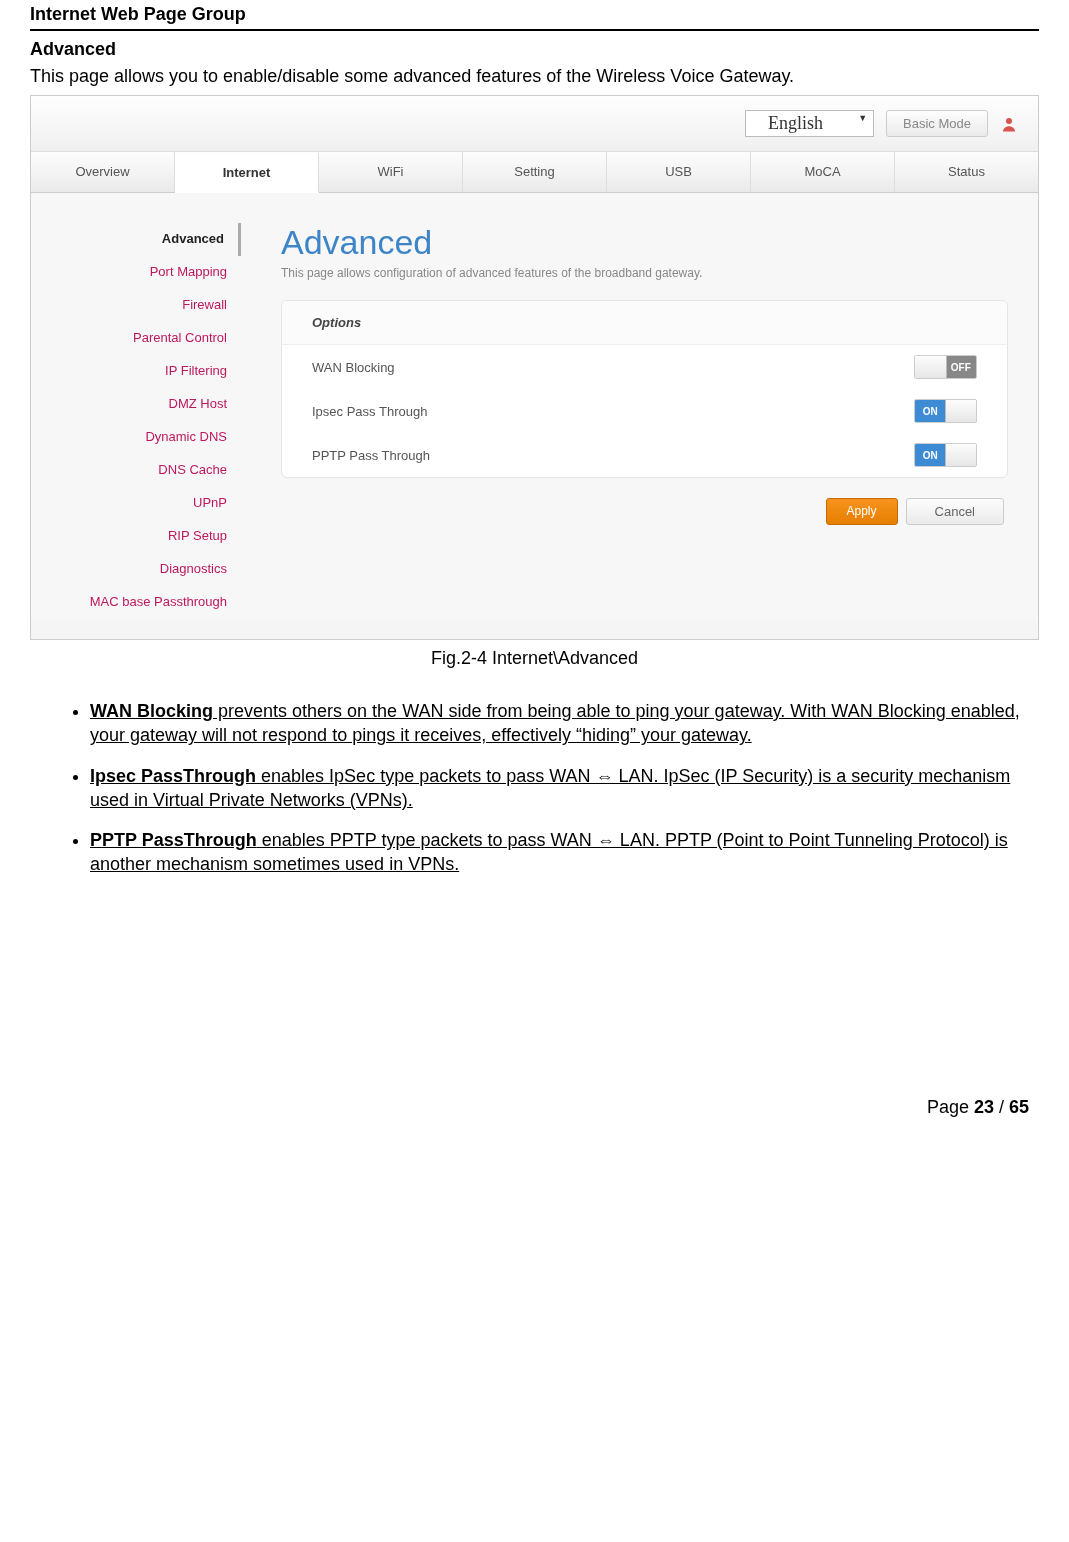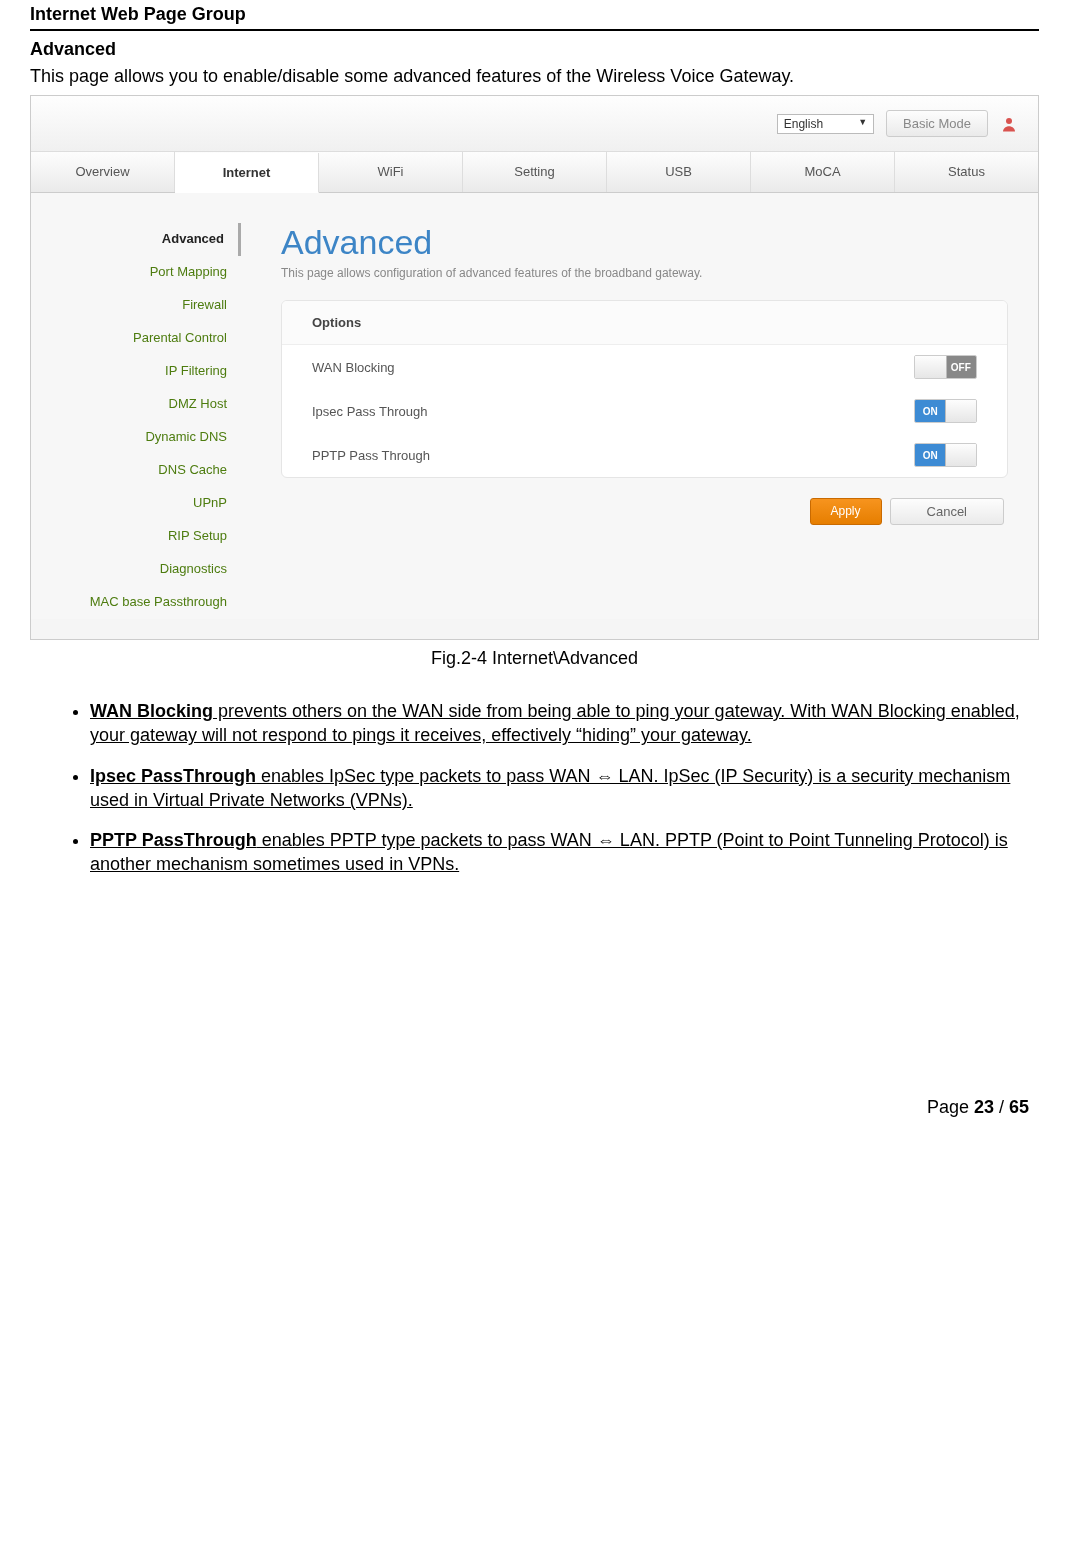--- a/index.html
+++ b/index.html
@@ -43,26 +43,27 @@
   
   .topbar {
     display: flex;
     justify-content: flex-end;
     align-items: center;
     gap: 12px;
     padding: 14px 20px 14px 20px;
     background: linear-gradient(#fefefe, #f0f0f0);
   }
   .lang-select {
-    font-size: 12px;
+    font-size: 18px;
     background: #fff;
     border: 1px solid #bbb;
-    padding: 2px 50px 2px 6px;
+    padding: 2px 50px 2px 22px;
     position: relative;
     color: #333;
+    font-family: Liberation Serif, serif;
   }
   .lang-select::after {
     content: "▼";
     position: absolute;
     right: 6px;
     top: 2px;
     font-size: 9px;
     color: #333;
   }
   .basic-btn {
@@ -112,21 +113,21 @@
     padding-top: 30px;
   }
   .sidebar {
     width: 220px;
     padding-right: 10px;
     box-sizing: border-box;
   }
   .sidebar-item {
     text-align: right;
     font-size: 13px;
-    color: #4d7c0f;
+    color: #be185d;
     padding: 8px 14px 10px 0;
   }
   .sidebar-item.active {
     color: #222;
     font-weight: bold;
     border-right: 3px solid #aaa;
   }
 
   .content {
     flex: 1;
@@ -150,20 +151,21 @@
     border-radius: 6px;
     overflow: hidden;
   }
   .panel-header {
     background: #fbfbfb;
     border-bottom: 1px solid #eee;
     font-size: 13px;
     font-weight: bold;
     color: #444;
     padding: 14px 30px;
+    font-style: italic;
   }
   .option-row {
     display: flex;
     align-items: center;
     justify-content: space-between;
     padding: 10px 30px;
   }
   .option-label {
     font-size: 13px;
     color: #555;
@@ -223,21 +225,21 @@
     border-radius: 3px;
     font-size: 12px;
     padding: 5px 20px;
   }
   .btn-cancel {
     background: linear-gradient(#fdfdfd, #eaeaea);
     color: #666;
     border: 1px solid #ccc;
     border-radius: 3px;
     font-size: 13px;
-    padding: 5px 36px;
+    padding: 5px 28px;
   }
 
   .fig-caption {
     text-align: center;
     font-size: 18px;
     margin: 8px 0 30px 0;
   }
 
   .doc-bullets {
     list-style: disc;

